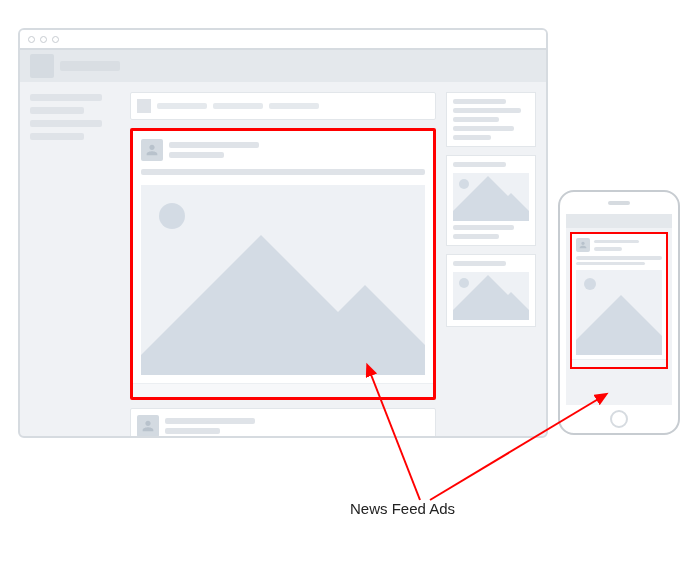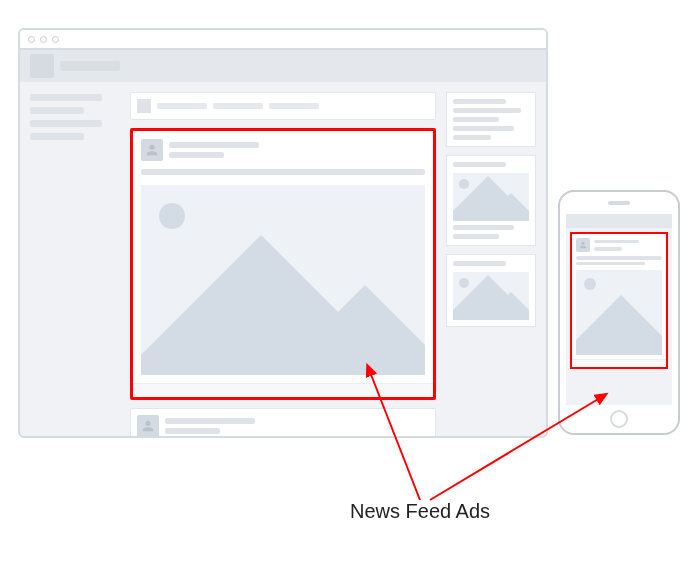--- a/index.html
+++ b/index.html
@@ -146,21 +146,21 @@
   .arrows {
     position: absolute;
     left: 0; top: 0;
     width: 700px; height: 564px;
     pointer-events: none;
   }
   .label {
     position: absolute;
     left: 350px;
     top: 500px;
-    font-size: 20px;
+    font-size: 15px;
     color: #222;
   }
   .img-ph .sun, .side-img .sun, .phone-img .sun { position:absolute; background:#d3dbe4; border-radius:50%; }
   .side-img .mtn1, .side-img .mtn2, .phone-img .mtn1, .phone-img .mtn2 { position:absolute; bottom:0; width:0; height:0; border-style:solid; border-color: transparent transparent #d3dbe4 transparent; }
 </style>
 </head>
 <body>
 
 <div class="browser">
   <div class="browser-bar">

